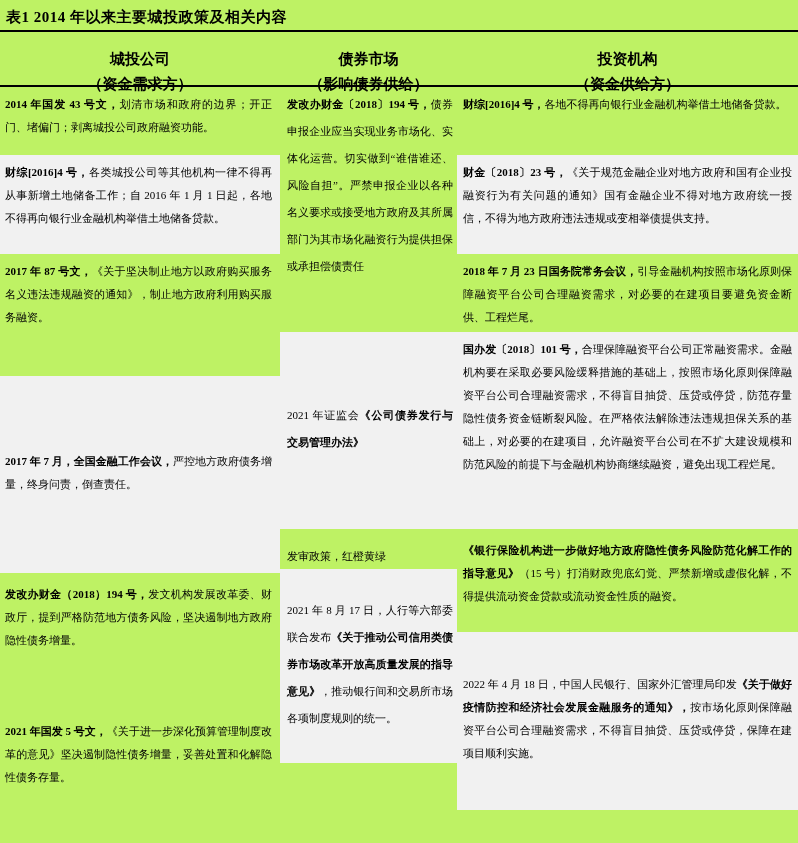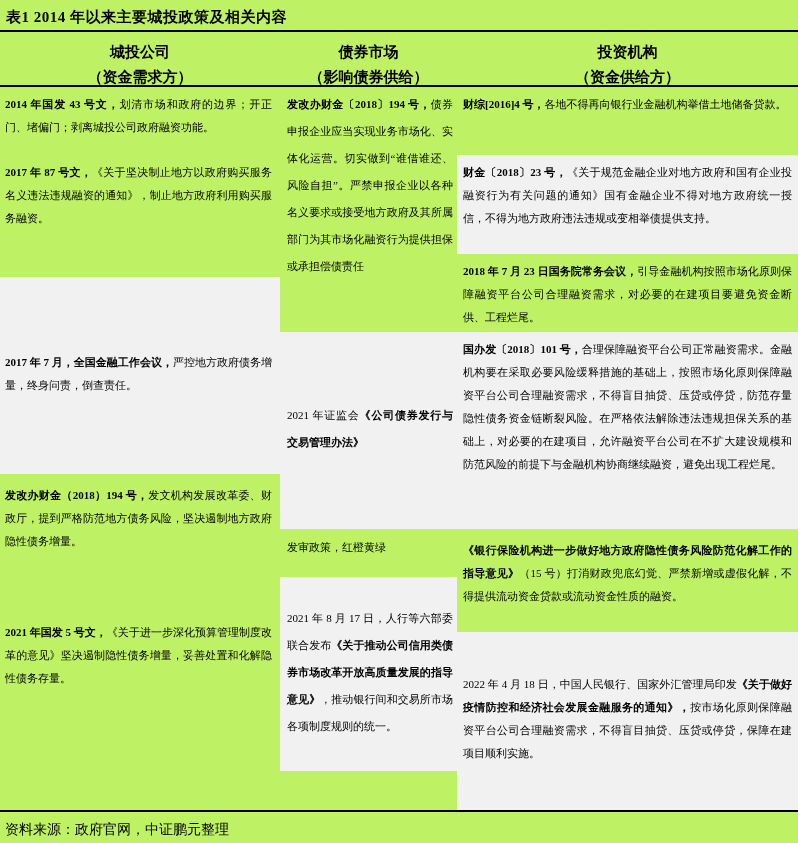--- a/index.html
+++ b/index.html
@@ -31,21 +31,21 @@
     display: grid;
     grid-template-columns: 280px 177px 341px;
     border-bottom: 2px solid #000000;
     height: 55px;
   }
   .th {
     text-align: center;
     font-weight: bold;
     font-size: 15px;
     line-height: 25px;
-    padding-top: 8px;
+    padding-top: 15px;
   }
 
   .tbody {
     display: grid;
     grid-template-columns: 280px 177px 341px;
   }
   .col { display: flex; flex-direction: column; }
 
   .cell {
     display: flex;
@@ -93,41 +93,44 @@
         <div>投资机构</div>
         <div>（资金供给方）</div>
       </div>
     </div>
 
     <div class="tbody">
       <div class="col col-1">
           <div class="cell" style="height: 68px;">
             <div class="cell-text"><span class="seg bold">2014 年国发 43 号文，</span><span class="seg">划清市场和政府的边界；开正门、堵偏门；剥离城投公司政府融资功能。</span></div>
           </div>
+          <div class="cell shaded" style="height: 99px;">
+            <div class="cell-text"><span class="seg bold">财综[2016]4 号，</span><span class="seg">各类城投公司等其他机构一律不得再从事新增土地储备工作；自 2016 年 1 月 1 日起，各地不得再向银行业金融机构举借土地储备贷款。</span></div>
+          </div>
           <div class="cell" style="height: 78px;">
             <div class="cell-text"><span class="seg bold">2017 年 87 号文，</span><span class="seg">《关于坚决制止地方以政府购买服务名义违法违规融资的通知》，制止地方政府利用购买服务融资。</span></div>
           </div>
           <div class="cell shaded middle" style="height: 197px; margin-top: 44px;">
             <div class="cell-text"><span class="seg bold">2017 年 7 月，全国金融工作会议，</span><span class="seg">严控地方政府债务增量，终身问责，倒查责任。</span></div>
           </div>
           <div class="cell" style="height: 133px; padding-top: 10px;">
             <div class="cell-text"><span class="seg bold">发改办财金（2018）194 号，</span><span class="seg">发文机构发展改革委、财政厅，提到严格防范地方债务风险，坚决遏制地方政府隐性债务增量。</span></div>
           </div>
           <div class="cell" style="height: 148px; padding-top: 14px;">
             <div class="cell-text"><span class="seg bold">2021 年国发 5 号文，</span><span class="seg">《关于进一步深化预算管理制度改革的意见》坚决遏制隐性债务增量，妥善处置和化解隐性债务存量。</span></div>
           </div>
         </div>
       <div class="col col-2">
           <div class="cell" style="height: 245px;">
             <div class="cell-text"><span class="seg bold">发改办财金〔2018〕194 号，</span><span class="seg">债券申报企业应当实现业务市场化、实体化运营。切实做到“谁借谁还、风险自担”。严禁申报企业以各种名义要求或接受地方政府及其所属部门为其市场化融资行为提供担保或承担偿债责任</span></div>
           </div>
           <div class="cell shaded middle" style="height: 197px;">
             <div class="cell-text"><span class="seg">2021 年证监会</span><span class="seg bold">《公司债券发行与交易管理办法》</span></div>
           </div>
-          <div class="cell" style="height: 48px; padding-top: 5px;">
+          <div class="cell" style="height: 40px; padding-top: 14px;">
             <div class="cell-text"><span class="seg">发审政策，红橙黄绿</span></div>
           </div>
           <div class="cell shaded middle" style="height: 194px;">
             <div class="cell-text"><span class="seg">2021 年 8 月 17 日，人行等六部委联合发布</span><span class="seg bold">《关于推动公司信用类债券市场改革开放高质量发展的指导意见》</span><span class="seg">，推动银行间和交易所市场各项制度规则的统一。</span></div>
           </div>
         </div>
       <div class="col col-3">
           <div class="cell" style="height: 68px;">
             <div class="cell-text"><span class="seg bold">财综[2016]4 号，</span><span class="seg">各地不得再向银行业金融机构举借土地储备贷款。</span></div>
           </div>

